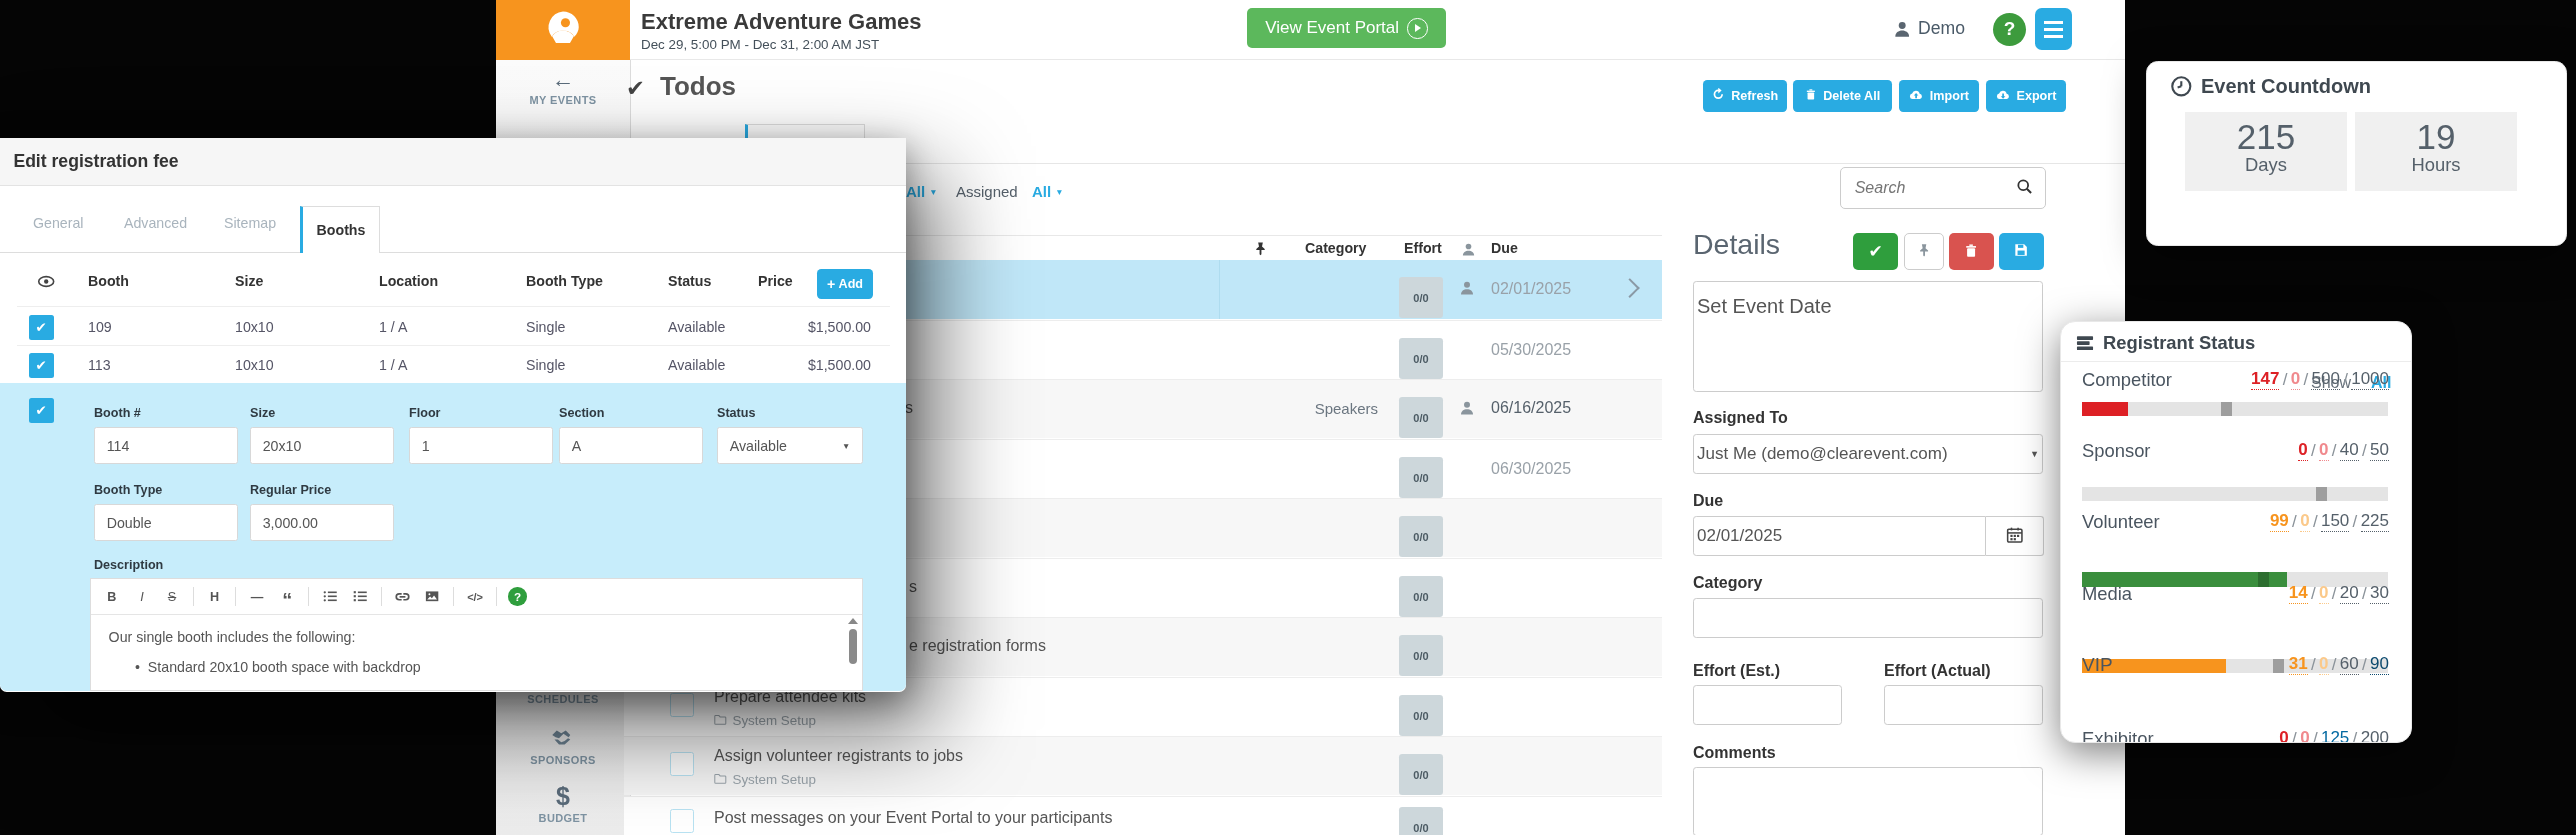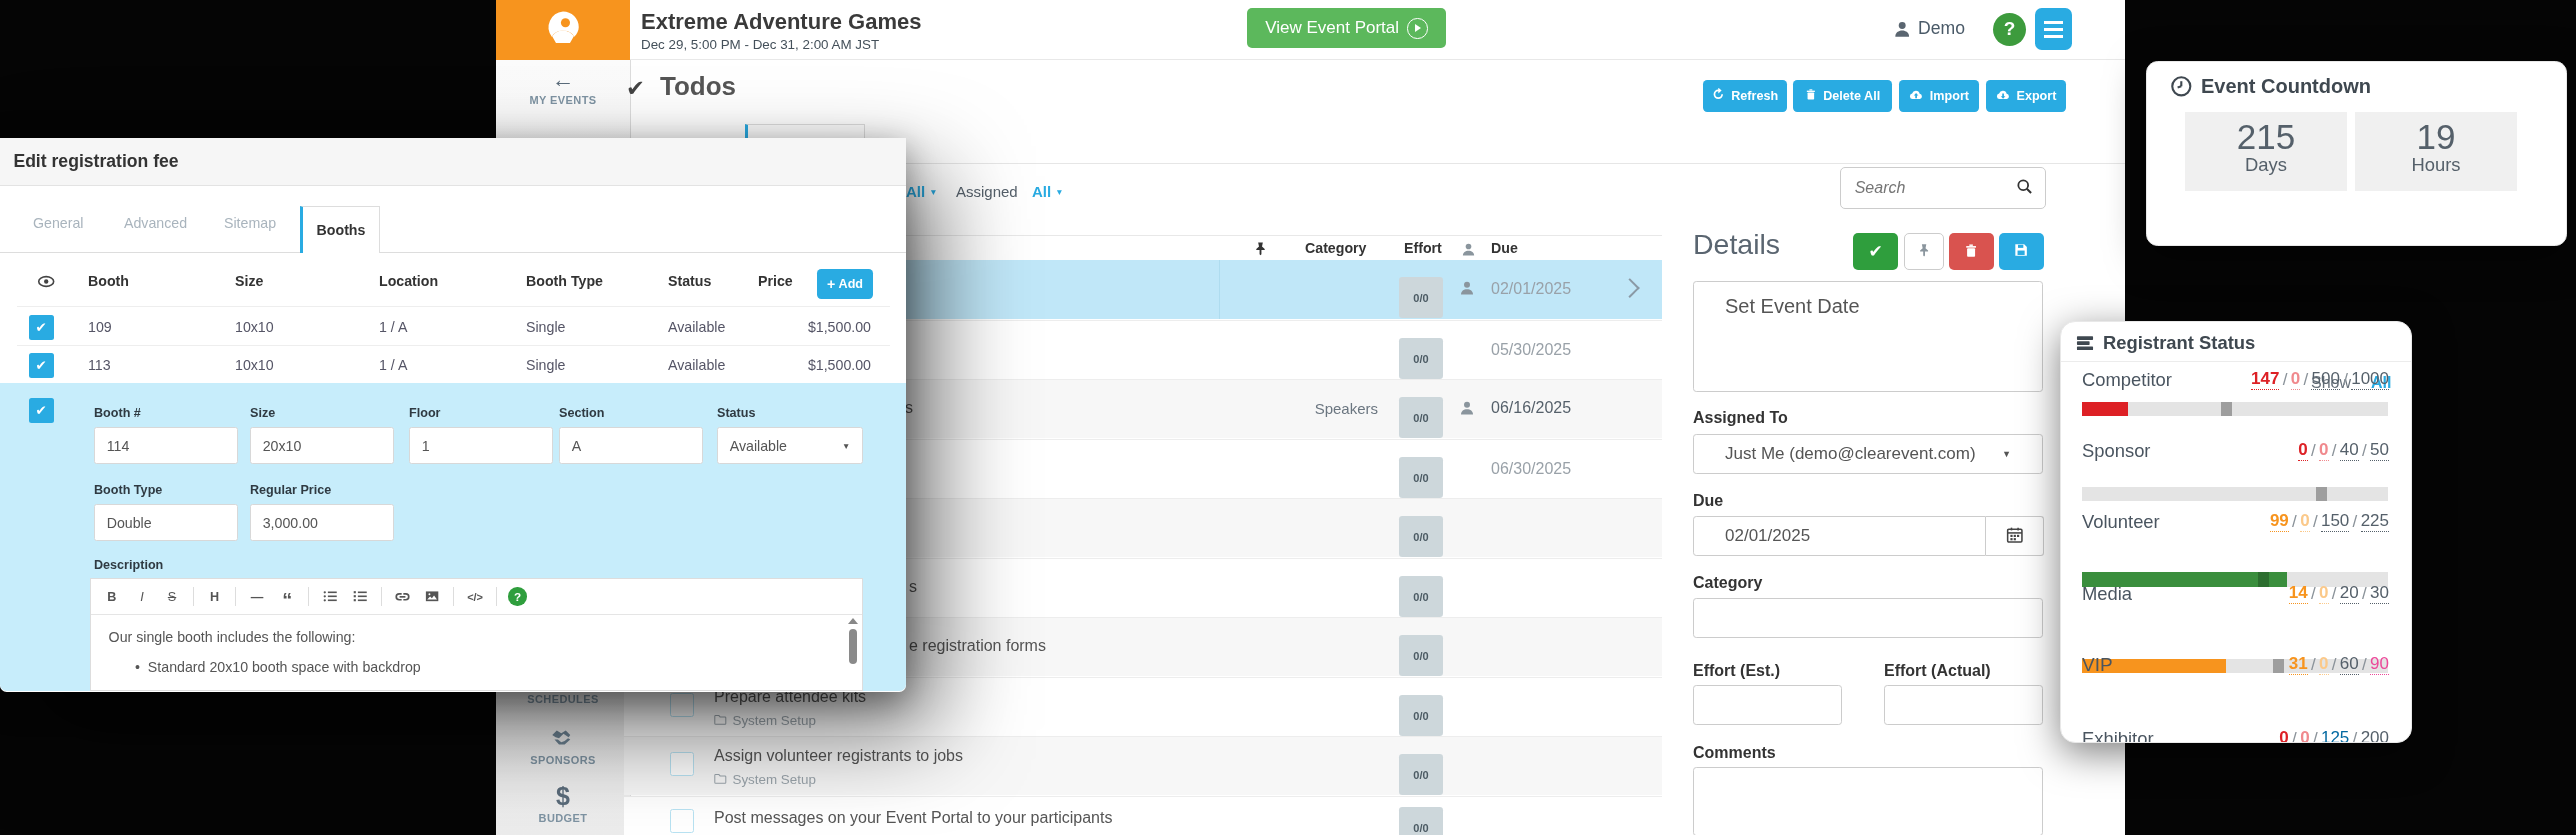--- a/index.html
+++ b/index.html
@@ -16,21 +16,21 @@
   .side-icon{width:134px;text-align:center;color:#6e8494;}
   
   .colhead{font-size:14.2px;font-weight:bold;color:#333;}
   .badge{background:#cdd7db;color:#4c5b64;border-radius:3.3px;font-size:11px;font-weight:bold;width:44px;height:41px;display:flex;align-items:center;justify-content:center;}
   .due{font-size:16px;color:#99a1a8;}
   .rowtitle{font-size:16px;color:#555;}
   .rowsub{font-size:13.4px;color:#9aa4ab;display:flex;align-items:center;gap:5.9px;}
   .todo-check{width:22px;height:22px;background:#fff;border:0.8px solid #b8e2f2;border-radius:2.5px;}
   .person{fill:#8a959d;}
   
-  .input{background:#fff;border:0.8px solid #ccc;border-radius:3.3px;color:#555;display:flex;align-items:center;padding:0 31px;box-sizing:border-box;font-size:17px;}
+  .input{background:#fff;border:0.8px solid #ccc;border-radius:3.3px;color:#555;display:flex;align-items:center;padding:0 3px;box-sizing:border-box;font-size:17px;}
   .flabel{font-weight:bold;color:#333;font-size:16px;}
   
   .modal{background:#fff;border-radius:0 0 6.7px 6.7px;box-shadow:29px 38px 92px rgba(0,0,0,.55), 0 8.4px 33px rgba(0,0,0,.35);}
   .mtab{font-size:14.2px;color:#a9b4bd;}
   .mth{font-size:14.2px;font-weight:bold;color:#333;}
   .mtd{font-size:14.2px;color:#556;}
   .chk{background:#29abe2;border-radius:2.5px;color:#fff;display:flex;align-items:center;justify-content:center;font-size:13.4px;}
   .binput{background:#fff;border:0.8px solid #d8d8d8;border-radius:2.5px;color:#555;display:flex;align-items:center;padding:0 11.7px;box-sizing:border-box;font-size:14.2px;height:37px;}
   .blabel{font-size:12.6px;font-weight:bold;color:#2f3a42;}
   .tbicon{color:#555;font-size:12.6px;font-weight:bold;display:flex;align-items:center;justify-content:center;min-width:18.4px;height:20px;}
@@ -417,21 +417,21 @@
 
     <div>
       <div class="abs" style="left:21px;top:332px;font-size:19px;color:#4a5560;">VIP</div>
       <div class="abs flexc" style="left:21px;top:332px;width:307px;justify-content:flex-end;">
         <span class="regval" style="font-weight: bold; color: rgb(247, 148, 30);">31</span>
           <span class="regsep">/</span>
           <span class="regval" style="font-weight: bold; color: rgb(251, 201, 138);">0</span>
           <span class="regsep">/</span>
           <span class="regval" style="color:#55606a;">60</span>
           <span class="regsep">/</span>
-          <span class="regval" style="color:#ec4899;">90</span>
+          <span class="regval" style="color:#0c4a6e;">90</span>
       </div>
 
     </div>
 
     <div>
       <div class="abs" style="left:21px;top:406px;font-size:18.4px;color:#4a5560;">Exhibitor</div>
       <div class="abs flexc" style="left:21px;top:406px;width:307px;justify-content:flex-end;">
         <span class="regval" style="font-weight: bold; color: rgb(221, 32, 37);">0</span>
           <span class="regsep">/</span>
           <span class="regval" style="font-weight: bold; color: rgb(240, 137, 141);">0</span>

